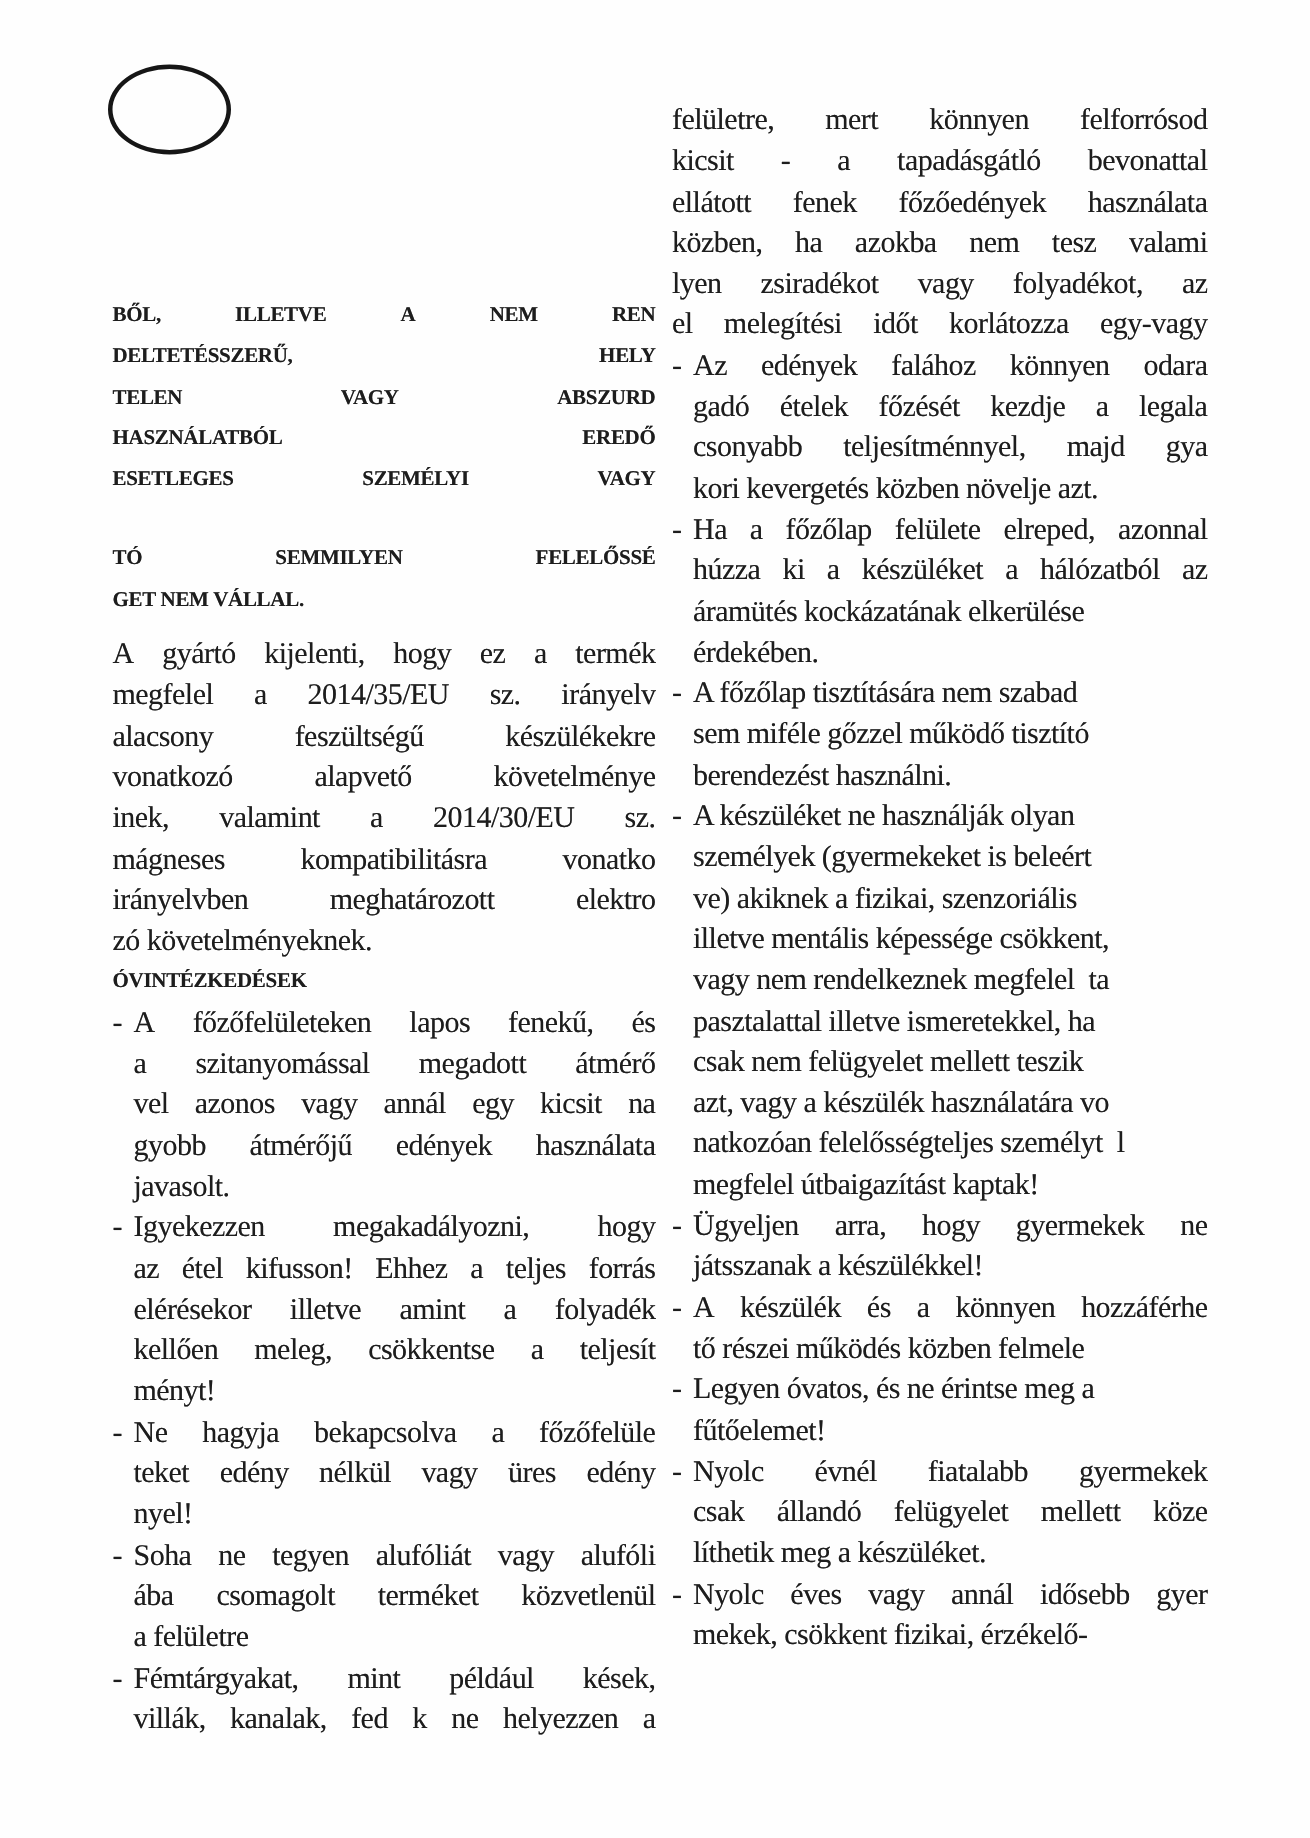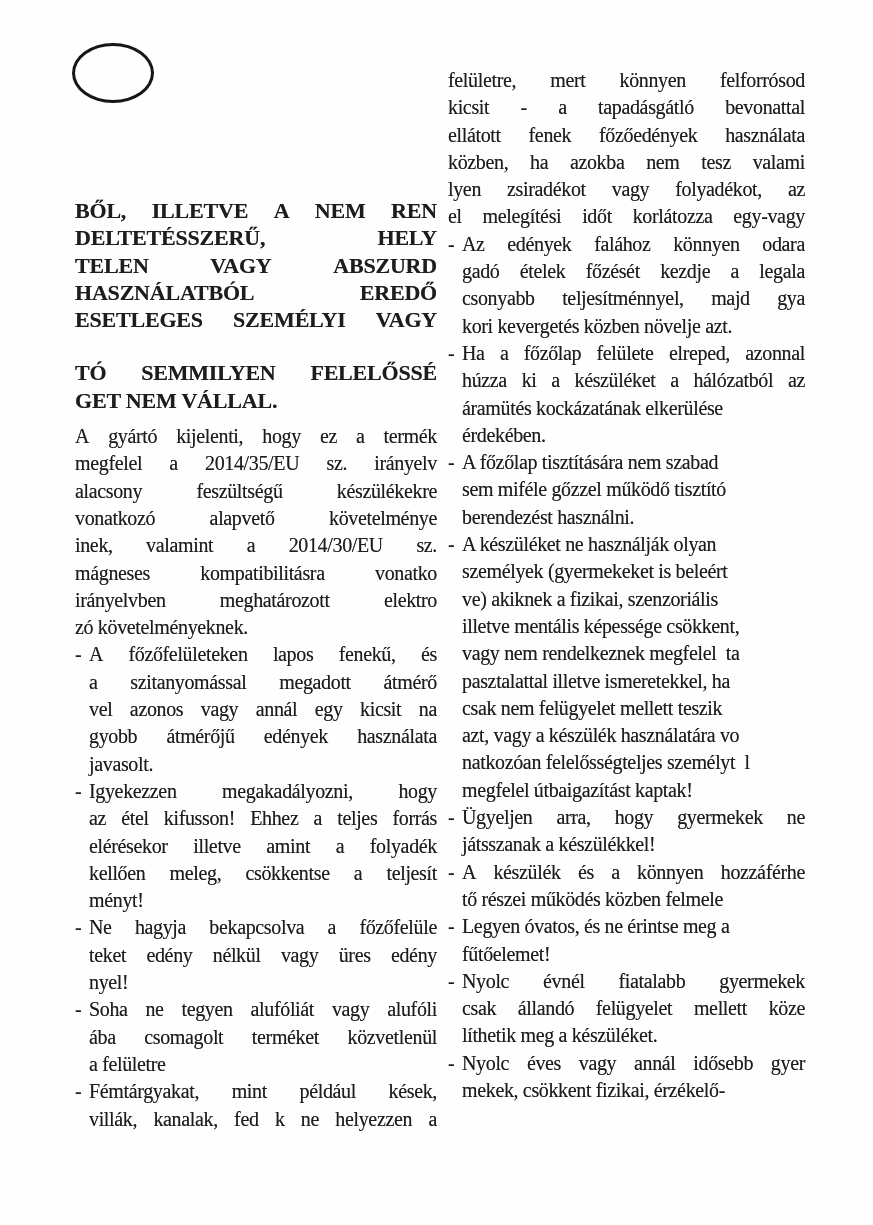--- a/index.html
+++ b/index.html
@@ -20,21 +20,21 @@
   #right-col{left:448px;top:67px;width:357px;}
   .block{margin:0;}
   .line{
     height:27.3px;line-height:27.3px;
     font-size:20px;letter-spacing:-0.35px;
     text-shadow:0 0 0.4px rgba(20,20,20,0.55);
     white-space:pre;
   }
   .just{display:flex;justify-content:space-between;white-space:normal;}
   .just span{white-space:pre;}
-  .heading .line{font-weight:bold;font-size:22px;letter-spacing:-0.2px;}
+  .heading .line{font-weight:bold;font-size:14px;letter-spacing:-0.2px;}
   .bullet{position:relative;padding-left:14px;}
   .dash{
     position:absolute;left:0;top:0;
     height:27.3px;line-height:27.3px;font-size:20px;
     text-shadow:0 0 0.4px rgba(20,20,20,0.55);
   }
 </style>
 </head>
 <body>
 
@@ -115,20 +115,23 @@
           <span>kompatibilitásra</span>
           <span>vonatko</span>
         </div>
         <div class="line just">
           <span>irányelvben</span>
           <span>meghatározott</span>
           <span>elektro</span>
         </div>
         <div class="line">zó követelményeknek.</div>
       </div>
+      <div class="block heading">
+        <div class="line">ÓVINTÉZKEDÉSEK</div>
+      </div>
       <div class="block bullet">
         <span class="dash">-</span>
         <div class="line just">
           <span>A</span>
           <span>főzőfelületeken</span>
           <span>lapos</span>
           <span>fenekű,</span>
           <span>és</span>
         </div>
         <div class="line just">

